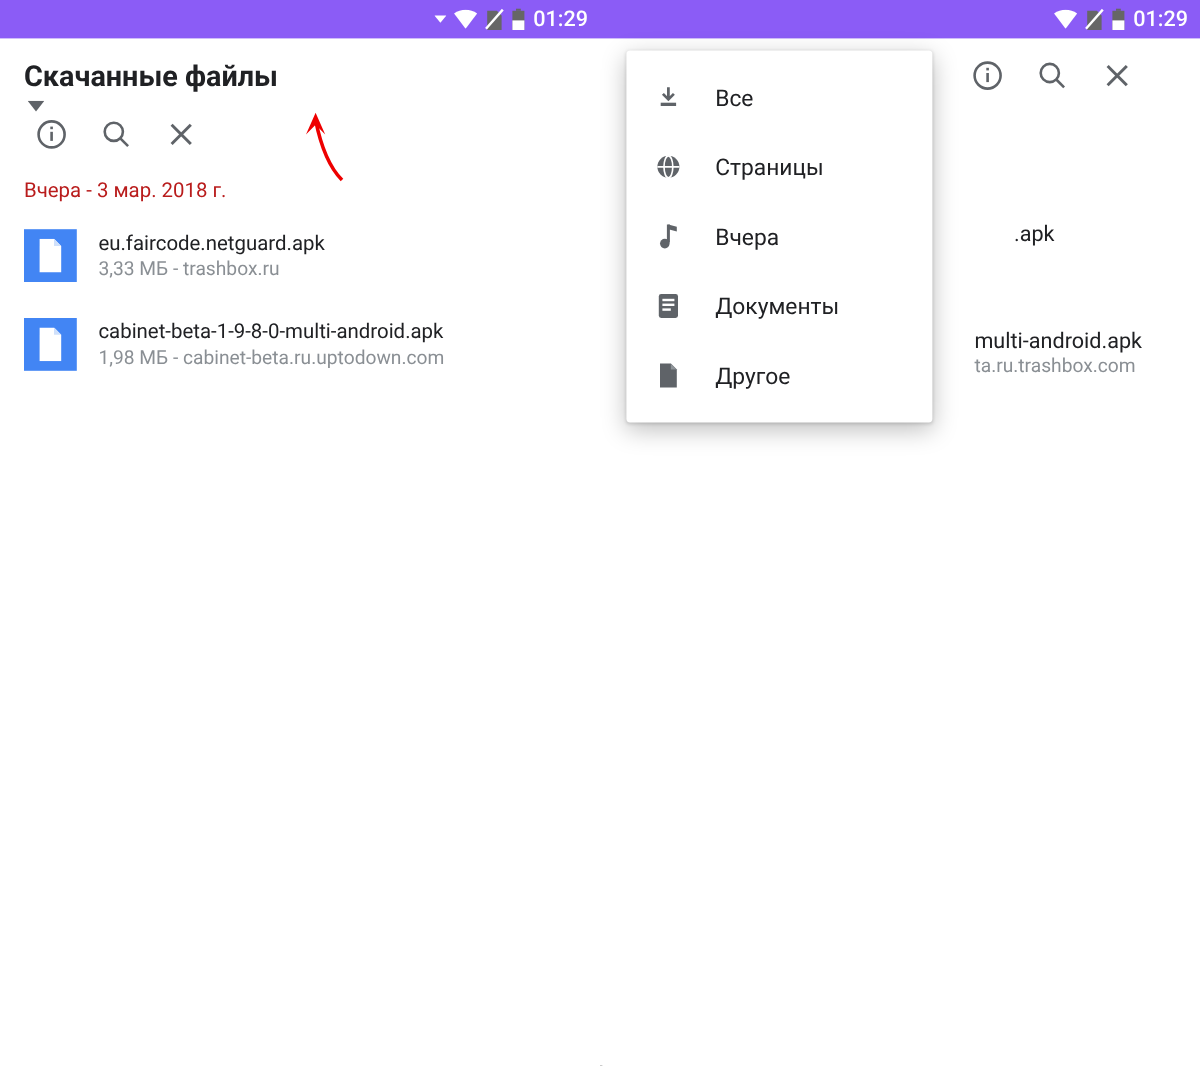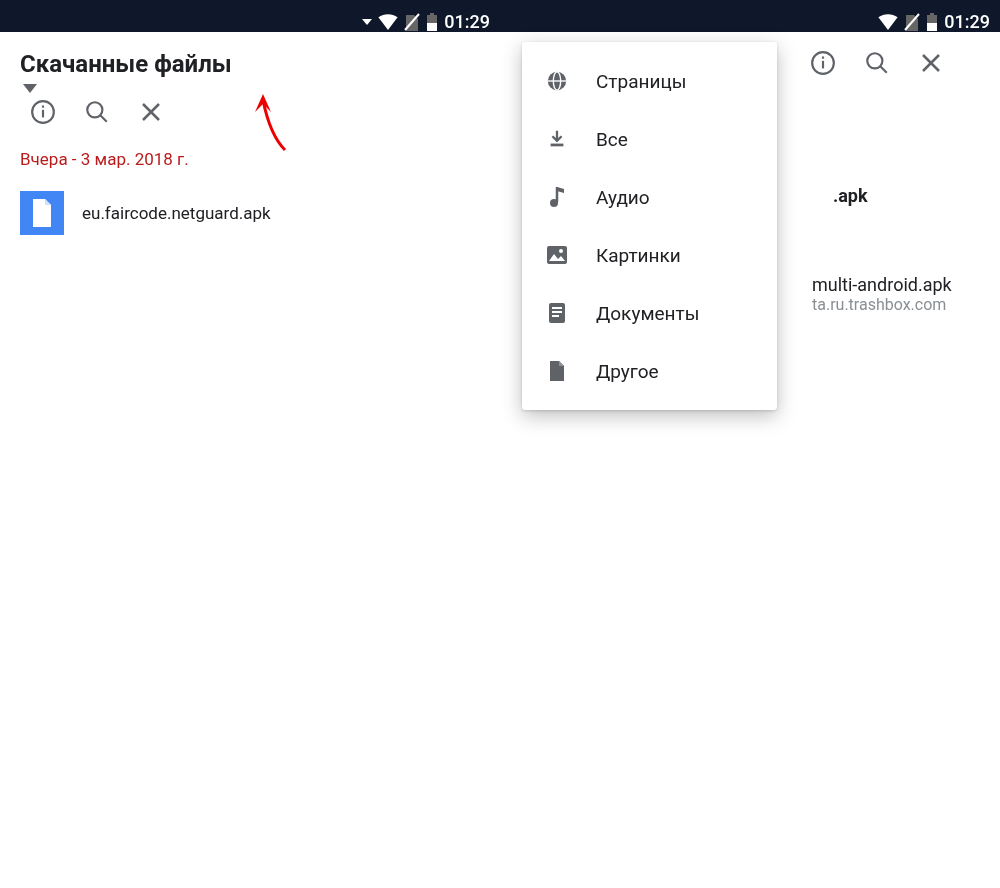--- a/index.html
+++ b/index.html
@@ -3,21 +3,21 @@
 <meta charset="utf-8">
 <style>
   * { box-sizing: border-box; margin: 0; padding: 0; }
   html, body { width: 1000px; height: 888px; font-family: Roboto, Arial, sans-serif; background: #fff; }
   body { display: flex; }
 
   .phone { width: 500px; height: 100%; position: relative; background: #fff; }
   .divider { position: absolute; left: 500px; top: 0; bottom: 0; width: 2px; background: #888; }
 
   
-  .status-bar { height: 32px; background: #0f172a; color: #fff; display: flex; align-items: flex-end; justify-content: flex-end; padding: 0 10px; font-size: 18px; font-weight: 500; }
+  .status-bar { height: 32px; background: #8b5cf6; color: #fff; display: flex; align-items: center; justify-content: flex-end; padding: 0 10px; font-size: 18px; font-weight: 500; }
   .status-bar .icons { display: flex; align-items: center; gap: 6px; }
   .status-bar svg { display: block; }
 
   
   .app-bar { display: flex; align-items: flex-start; padding: 18px 20px 8px 20px; flex-direction: column; }
   .app-title { flex: 1; font-size: 24px; font-weight: 700; color: #202124; line-height: 1.2; }
   .app-bar .dropdown-trigger { width: 20px; height: 20px; display:flex; align-items:center; justify-content:center; cursor:pointer; }
   .action-icons { display: flex; align-items: center; gap: 28px; margin-left: 10px; }
   .action-icons .ico { width: 26px; height: 26px; display:flex; align-items:center; justify-content:center; color:#5f6368; cursor:pointer; }
 
@@ -38,21 +38,21 @@
     position: absolute; left: 22px; top: 42px; width: 255px; background: #fff;
     box-shadow: 0 6px 20px rgba(0,0,0,0.25), 0 1px 3px rgba(0,0,0,0.15);
     border-radius: 3px; padding: 10px 0;
   }
   .menu-item { display: flex; align-items: center; gap: 26px; padding: 16px 22px; cursor:pointer; }
   .menu-item .mi-icon { width: 26px; height: 26px; display:flex; align-items:center; justify-content:center; color:#5f6368; }
   .menu-item .mi-label { font-size: 19px; color: #202124; }
 
   
   .rp-frag1, .rp-frag2 { position: absolute; }
-  .rp-frag1 { top: 185px; left: 333px; text-align:right;font-weight:bold; }
+  .rp-frag1 { top: 185px; left: 345px; text-align:right; }
   .rp-frag2 { top: 274px; left: 312px; text-align:left; }
   .frag-name { font-size: 18px; color:#202124; }
   .frag-meta { font-size: 16px; color:#8a8f94; }
 
   .phone-right .app-bar { padding-left: 300px; }
 </style>
 </head>
 <body>
 
 <div class="phone phone-left">
@@ -113,20 +113,33 @@
   <div class="file-list">
     <div class="file-row">
       <div class="file-icon">
         <svg width="22" height="28" viewBox="0 0 22 28">
             <path d="M2 0 H14 L20 6 V28 H2 Z" fill="#fff"></path>
             <path d="M14 0 V6 H20 Z" fill="#cfe0fb"></path>
           </svg>
       </div>
       <div class="file-text">
         <div class="name">eu.faircode.netguard.apk</div>
+        <div class="meta">3,33 МБ - trashbox.ru</div>
+      </div>
+    </div>
+    <div class="file-row">
+      <div class="file-icon">
+        <svg width="22" height="28" viewBox="0 0 22 28">
+            <path d="M2 0 H14 L20 6 V28 H2 Z" fill="#fff"></path>
+            <path d="M14 0 V6 H20 Z" fill="#cfe0fb"></path>
+          </svg>
+      </div>
+      <div class="file-text">
+        <div class="name">cabinet-beta-1-9-8-0-multi-android.apk</div>
+        <div class="meta">1,98 МБ - cabinet-beta.ru.uptodown.com</div>
       </div>
     </div>
   </div>
 
   <svg class="arrow-annot" width="70" height="70" viewBox="0 0 70 70">
     <path d="M50 60 Q35 45 28 10" fill="none" stroke="#e00" stroke-width="3"></path>
     <path d="M28 4 L20 22 L28 14 L36 22 Z" fill="#e00"></path>
   </svg>
 </div>
 
@@ -181,55 +194,45 @@
   </div>
   <div class="rp-frag2">
     <div class="frag-name">multi-android.apk</div>
     <div class="frag-meta">ta.ru.trashbox.com</div>
   </div>
 
   <div class="dropdown-menu">
     <div class="menu-item">
       <span class="mi-icon">
         <svg width="22" height="22" viewBox="0 0 24 24">
+            <path d="M12 3 V13 M7 9 L12 14 L17 9" fill="none" stroke="#5f6368" stroke-width="2.5"></path>
+            <rect x="5" y="17" width="14" height="3" fill="#5f6368"></rect>
+          </svg>
+      </span>
+      <span class="mi-label">Все</span>
+    </div>
+    <div class="menu-item">
+      <span class="mi-icon">
+        <svg width="22" height="22" viewBox="0 0 24 24">
             <circle cx="12" cy="12" r="10" fill="#5f6368"></circle>
             <ellipse cx="12" cy="12" rx="4" ry="10" fill="none" stroke="#fff" stroke-width="1.5"></ellipse>
             <line x1="2" y1="12" x2="22" y2="12" stroke="#fff" stroke-width="1.5"></line>
           </svg>
       </span>
       <span class="mi-label">Страницы</span>
-    </div>
-    <div class="menu-item">
-      <span class="mi-icon">
-        <svg width="22" height="22" viewBox="0 0 24 24">
-            <path d="M12 3 V13 M7 9 L12 14 L17 9" fill="none" stroke="#5f6368" stroke-width="2.5"></path>
-            <rect x="5" y="17" width="14" height="3" fill="#5f6368"></rect>
-          </svg>
-      </span>
-      <span class="mi-label">Все</span>
     </div>
     <div class="menu-item">
       <span class="mi-icon">
         <svg width="20" height="24" viewBox="0 0 20 24">
             <path d="M10 2 V17" stroke="#5f6368" stroke-width="2.5" fill="none"></path>
             <circle cx="7" cy="18" r="4" fill="#5f6368"></circle>
             <path d="M10 2 L17 4 L17 8 L10 6" fill="#5f6368"></path>
           </svg>
       </span>
-      <span class="mi-label">Аудио</span>
-    </div>
-    <div class="menu-item">
-      <span class="mi-icon">
-        <svg width="22" height="20" viewBox="0 0 22 20">
-            <rect x="1" y="1" width="20" height="18" rx="2" fill="#5f6368"></rect>
-            <path d="M3 16 L8 9 L12 14 L15 11 L19 16 Z" fill="#fff"></path>
-            <circle cx="15" cy="6" r="2" fill="#fff"></circle>
-          </svg>
-      </span>
-      <span class="mi-label">Картинки</span>
+      <span class="mi-label">Вчера</span>
     </div>
     <div class="menu-item">
       <span class="mi-icon">
         <svg width="20" height="22" viewBox="0 0 20 22">
             <rect x="2" y="1" width="16" height="20" rx="2" fill="#5f6368"></rect>
             <rect x="5" y="5" width="10" height="2" fill="#fff"></rect>
             <rect x="5" y="9" width="10" height="2" fill="#fff"></rect>
             <rect x="5" y="13" width="7" height="2" fill="#fff"></rect>
           </svg>
       </span>

